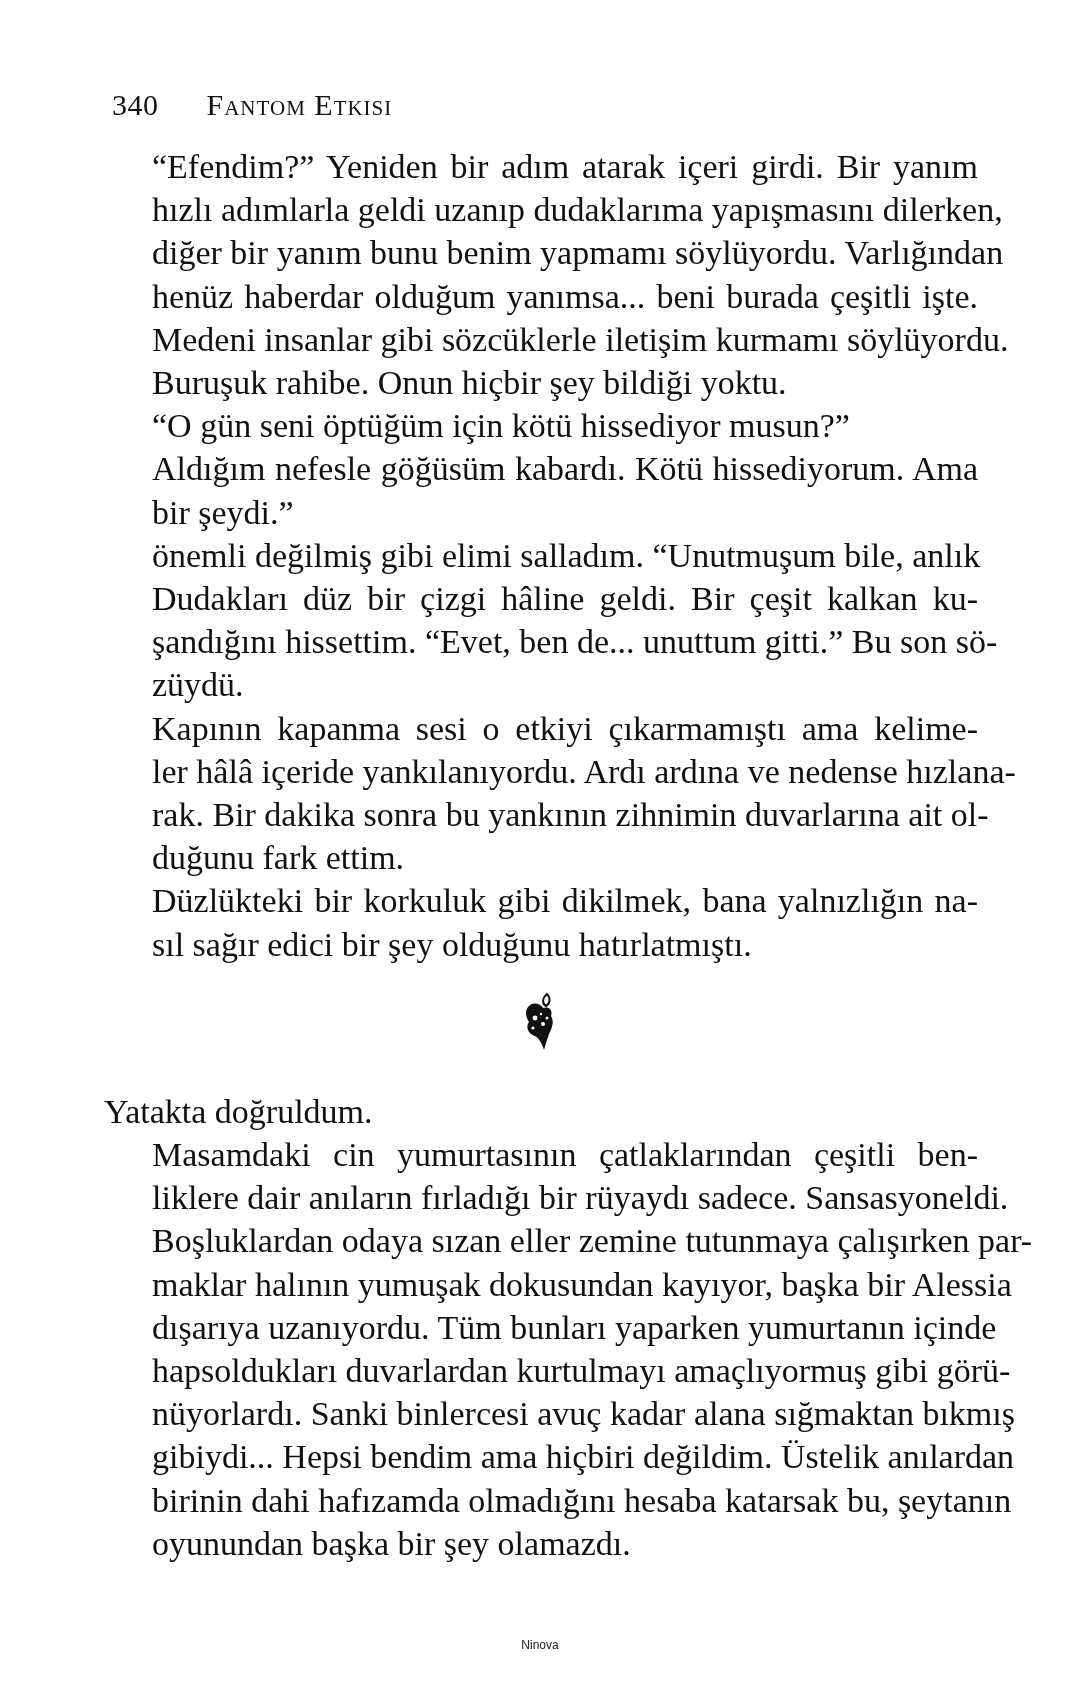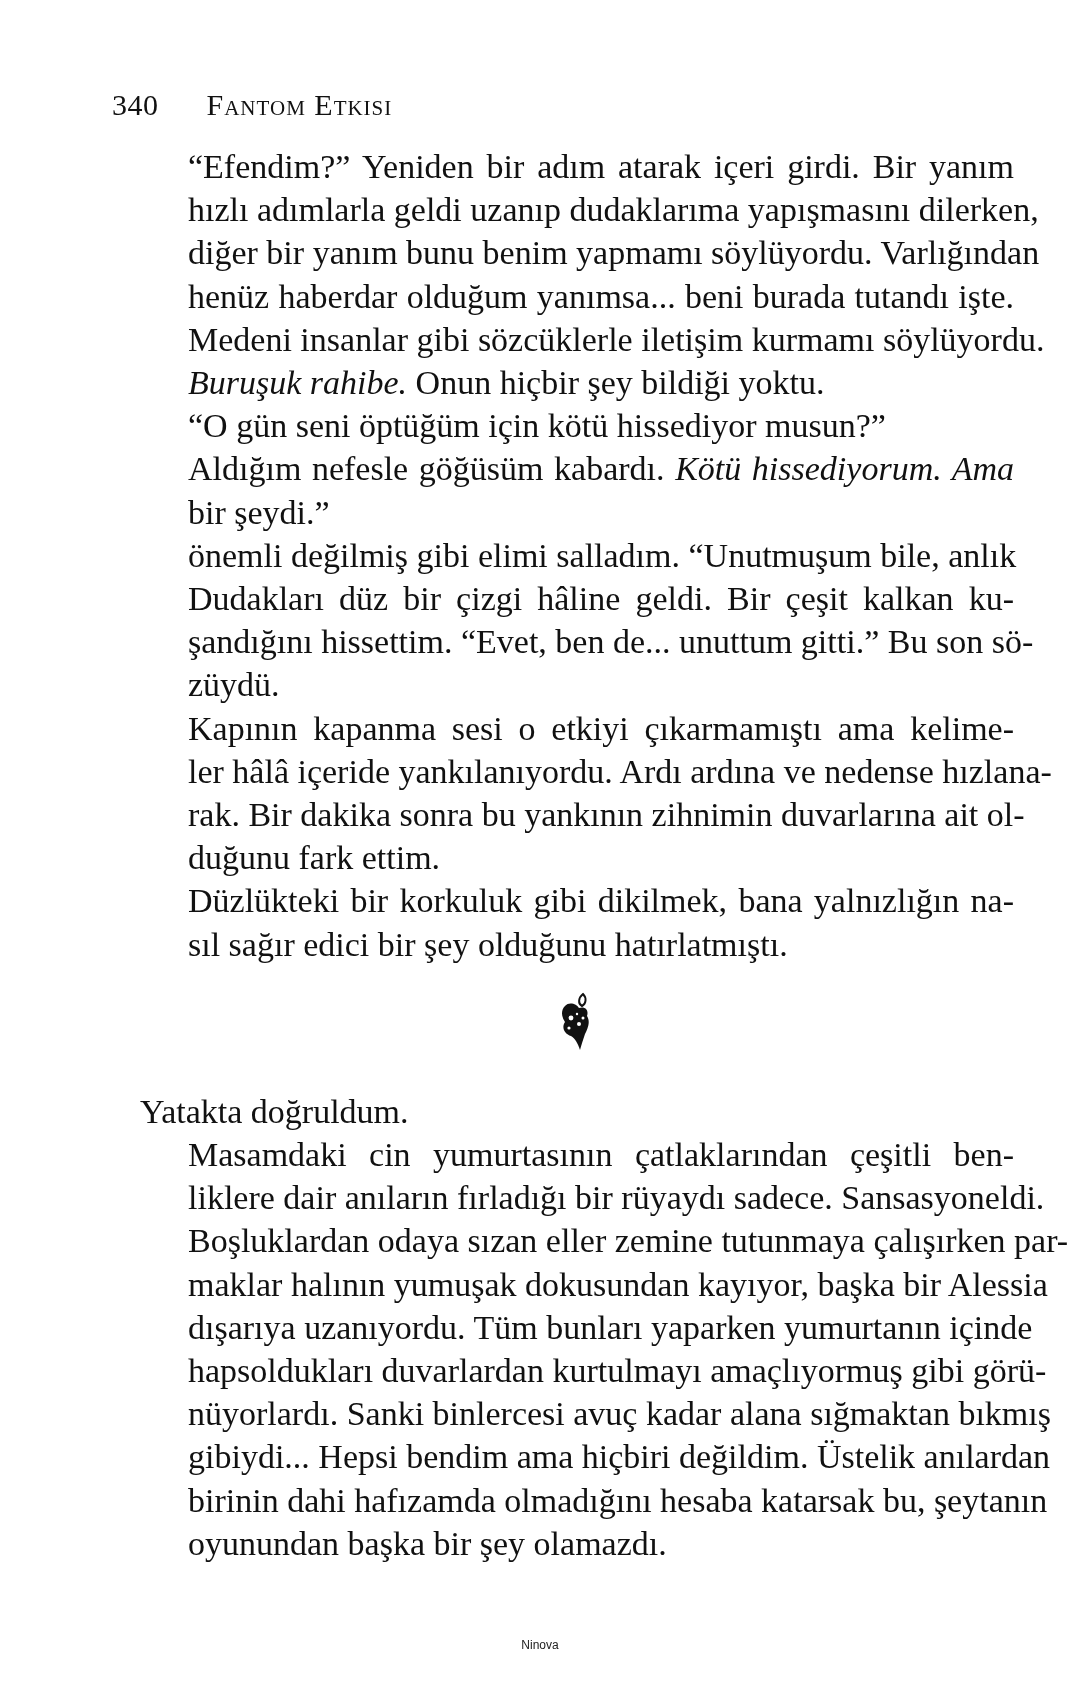--- a/index.html
+++ b/index.html
@@ -27,32 +27,31 @@
     .header .book-title { font-variant: small-caps; letter-spacing: 1px; margin-left: 26px; }
 
     .body-text {
       position: absolute;
       left: 104px;
       top: 145px;
       width: 874px;
       font-size: 34px;
       line-height: 43.2px;
       text-align: justify;
-      margin-left: 36px;
     }
     .para { margin: 0; text-indent: 48px; }
     .para.no-indent { text-indent: 0; }
     .line {
       display: block;
       text-align: justify;
       text-align-last: justify;
       white-space: nowrap;
     }
     .line.last { text-align-last: left; }
-    .it { font-style: italic; }
+    .it { }
 
     .ornament {
       display: block;
       width: 40px;
       height: 60px;
       margin: 26px auto 38px auto;
     }
     .footer {
       position: absolute;
       left: 0;
@@ -71,21 +70,21 @@
   <span class="page-num">340</span>
   <span class="book-title">Fantom Etkisi</span>
 </div>
 
 <div class="body-text">
   <div id="section-a">
       <p class="para">
         <span class="line"><span>“Efendim?” Yeniden bir adım atarak içeri girdi. Bir yanım</span></span>
         <span class="line"><span>hızlı adımlarla geldi uzanıp dudaklarıma yapışmasını dilerken,</span></span>
         <span class="line"><span>diğer bir yanım bunu benim yapmamı söylüyordu. Varlığından</span></span>
-        <span class="line"><span>henüz haberdar olduğum yanımsa... beni burada tutandı işte.</span></span>
+        <span class="line"><span>henüz haberdar olduğum yanımsa... beni burada çeşitli işte.</span></span>
         <span class="line"><span>Medeni insanlar gibi sözcüklerle iletişim kurmamı söylüyordu.</span></span>
         <span class="line last"><span class="it">Buruşuk rahibe.</span><span> Onun hiçbir şey bildiği yoktu.</span></span>
       </p>
       <p class="para">
         <span class="line last"><span>“O gün seni öptüğüm için kötü hissediyor musun?”</span></span>
       </p>
       <p class="para">
         <span class="line"><span>Aldığım nefesle göğüsüm kabardı. </span><span class="it">Kötü hissediyorum. Ama</span></span>
         <span class="line last"><span>bir şeydi.”</span></span>
         <span class="line"><span>önemli değilmiş gibi elimi salladım. “Unutmuşum bile, anlık</span></span>

